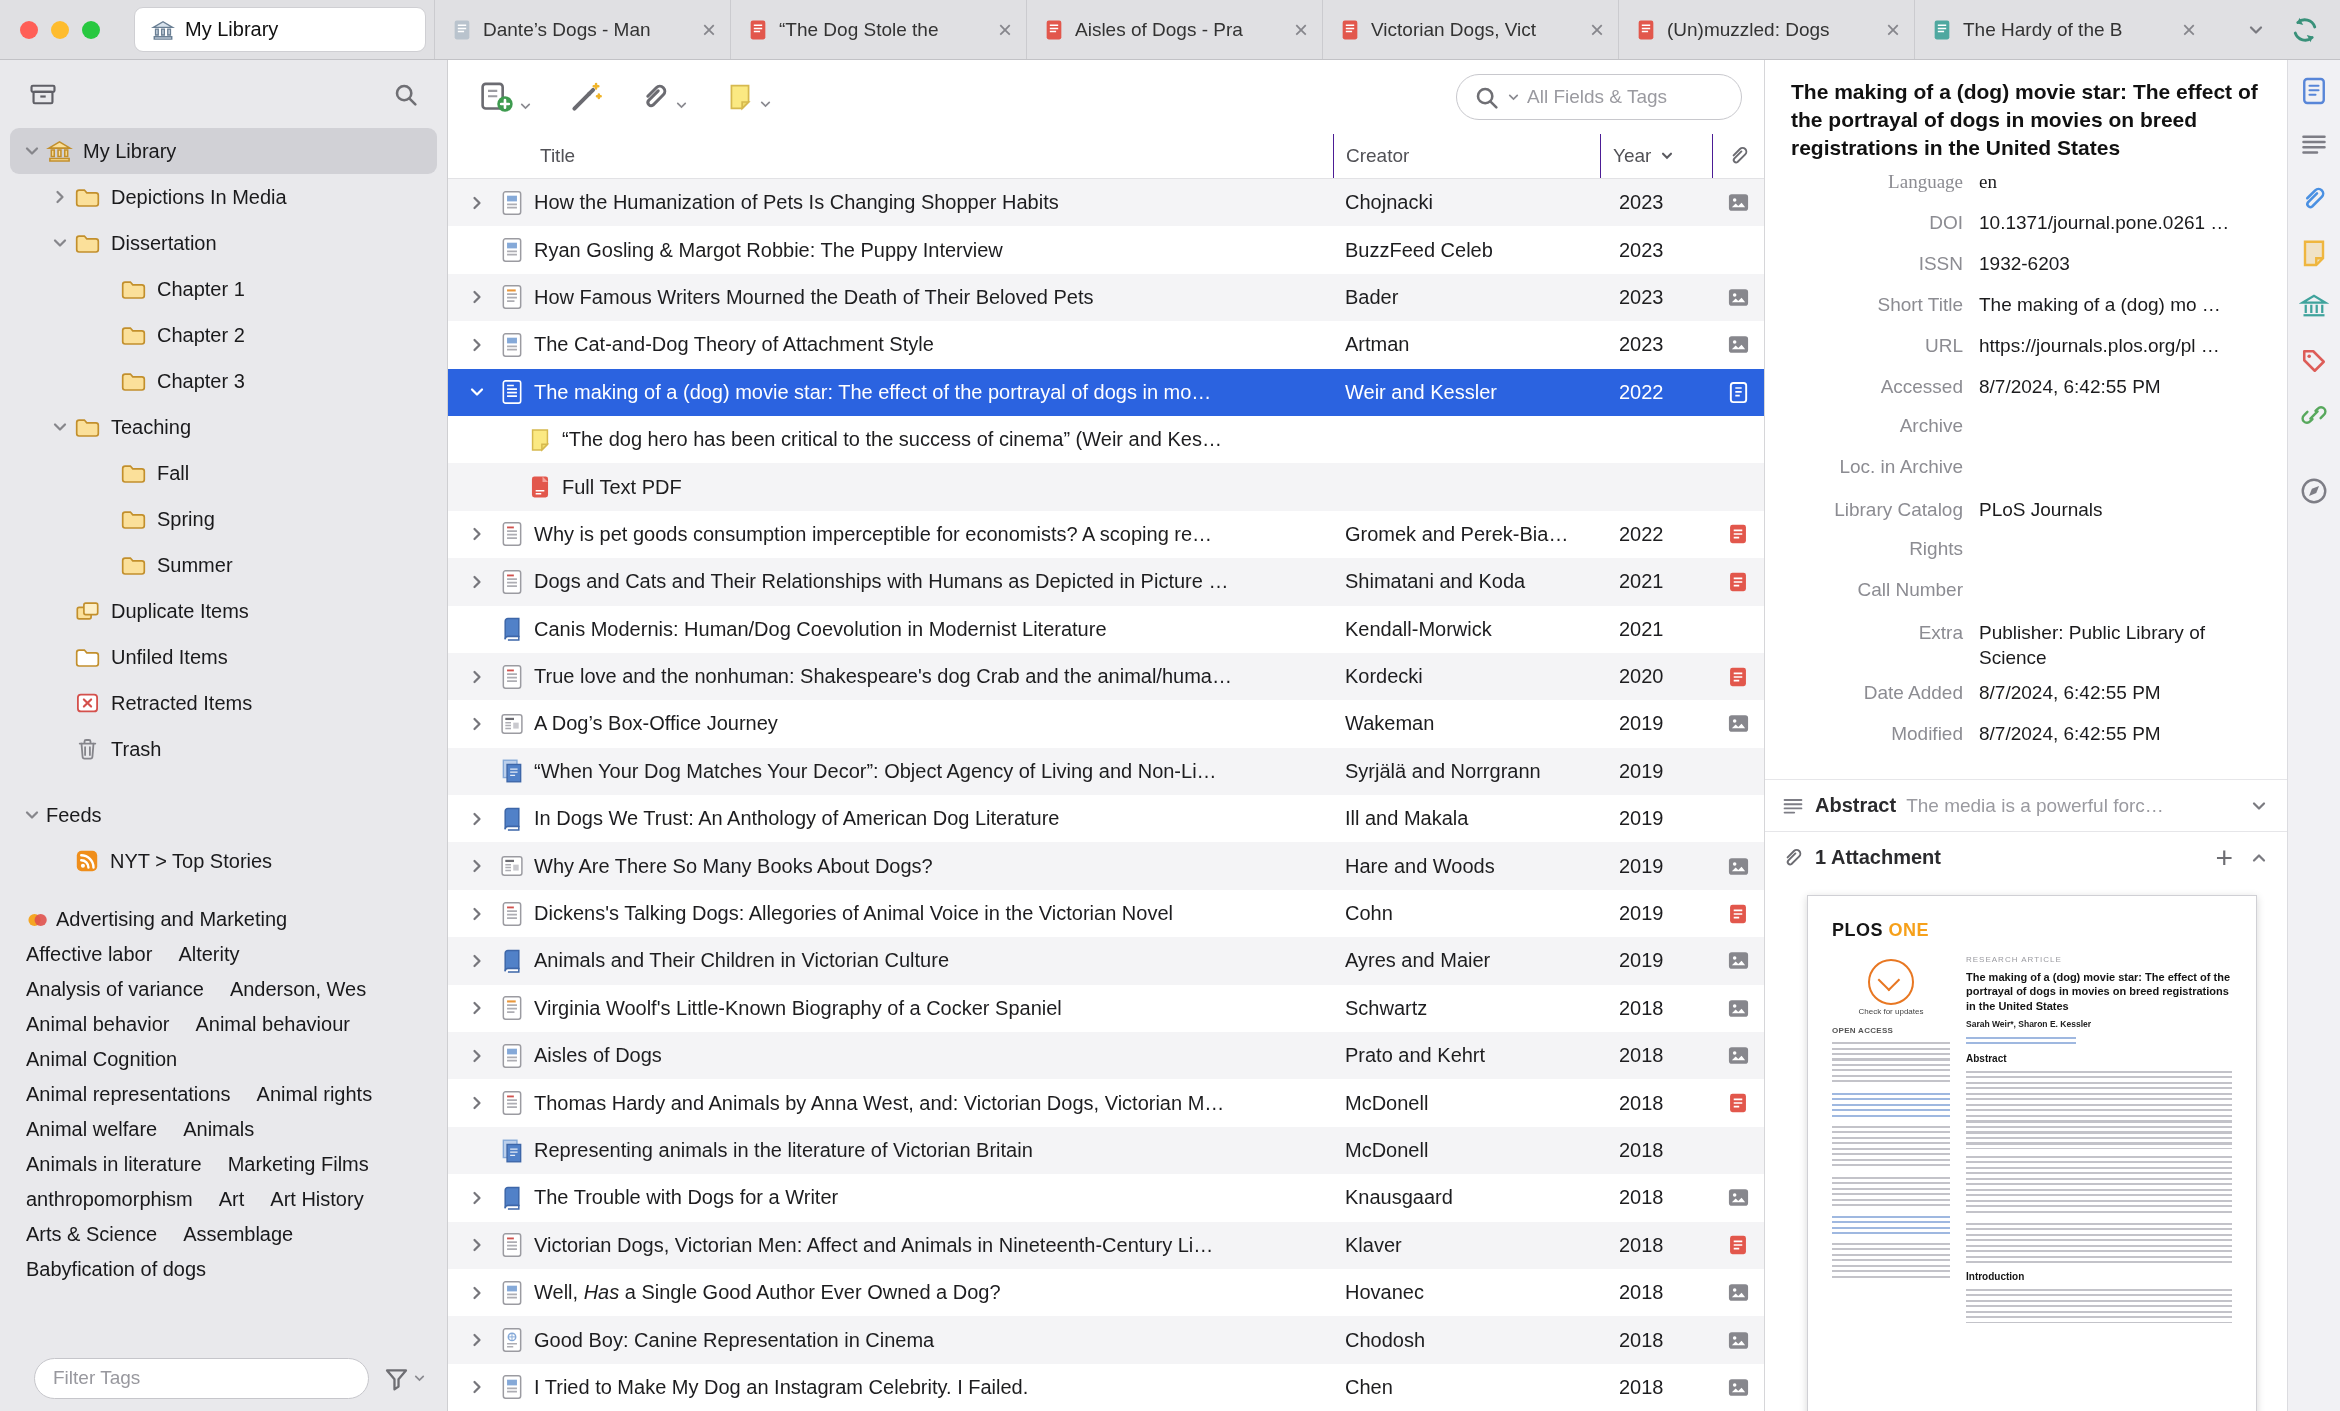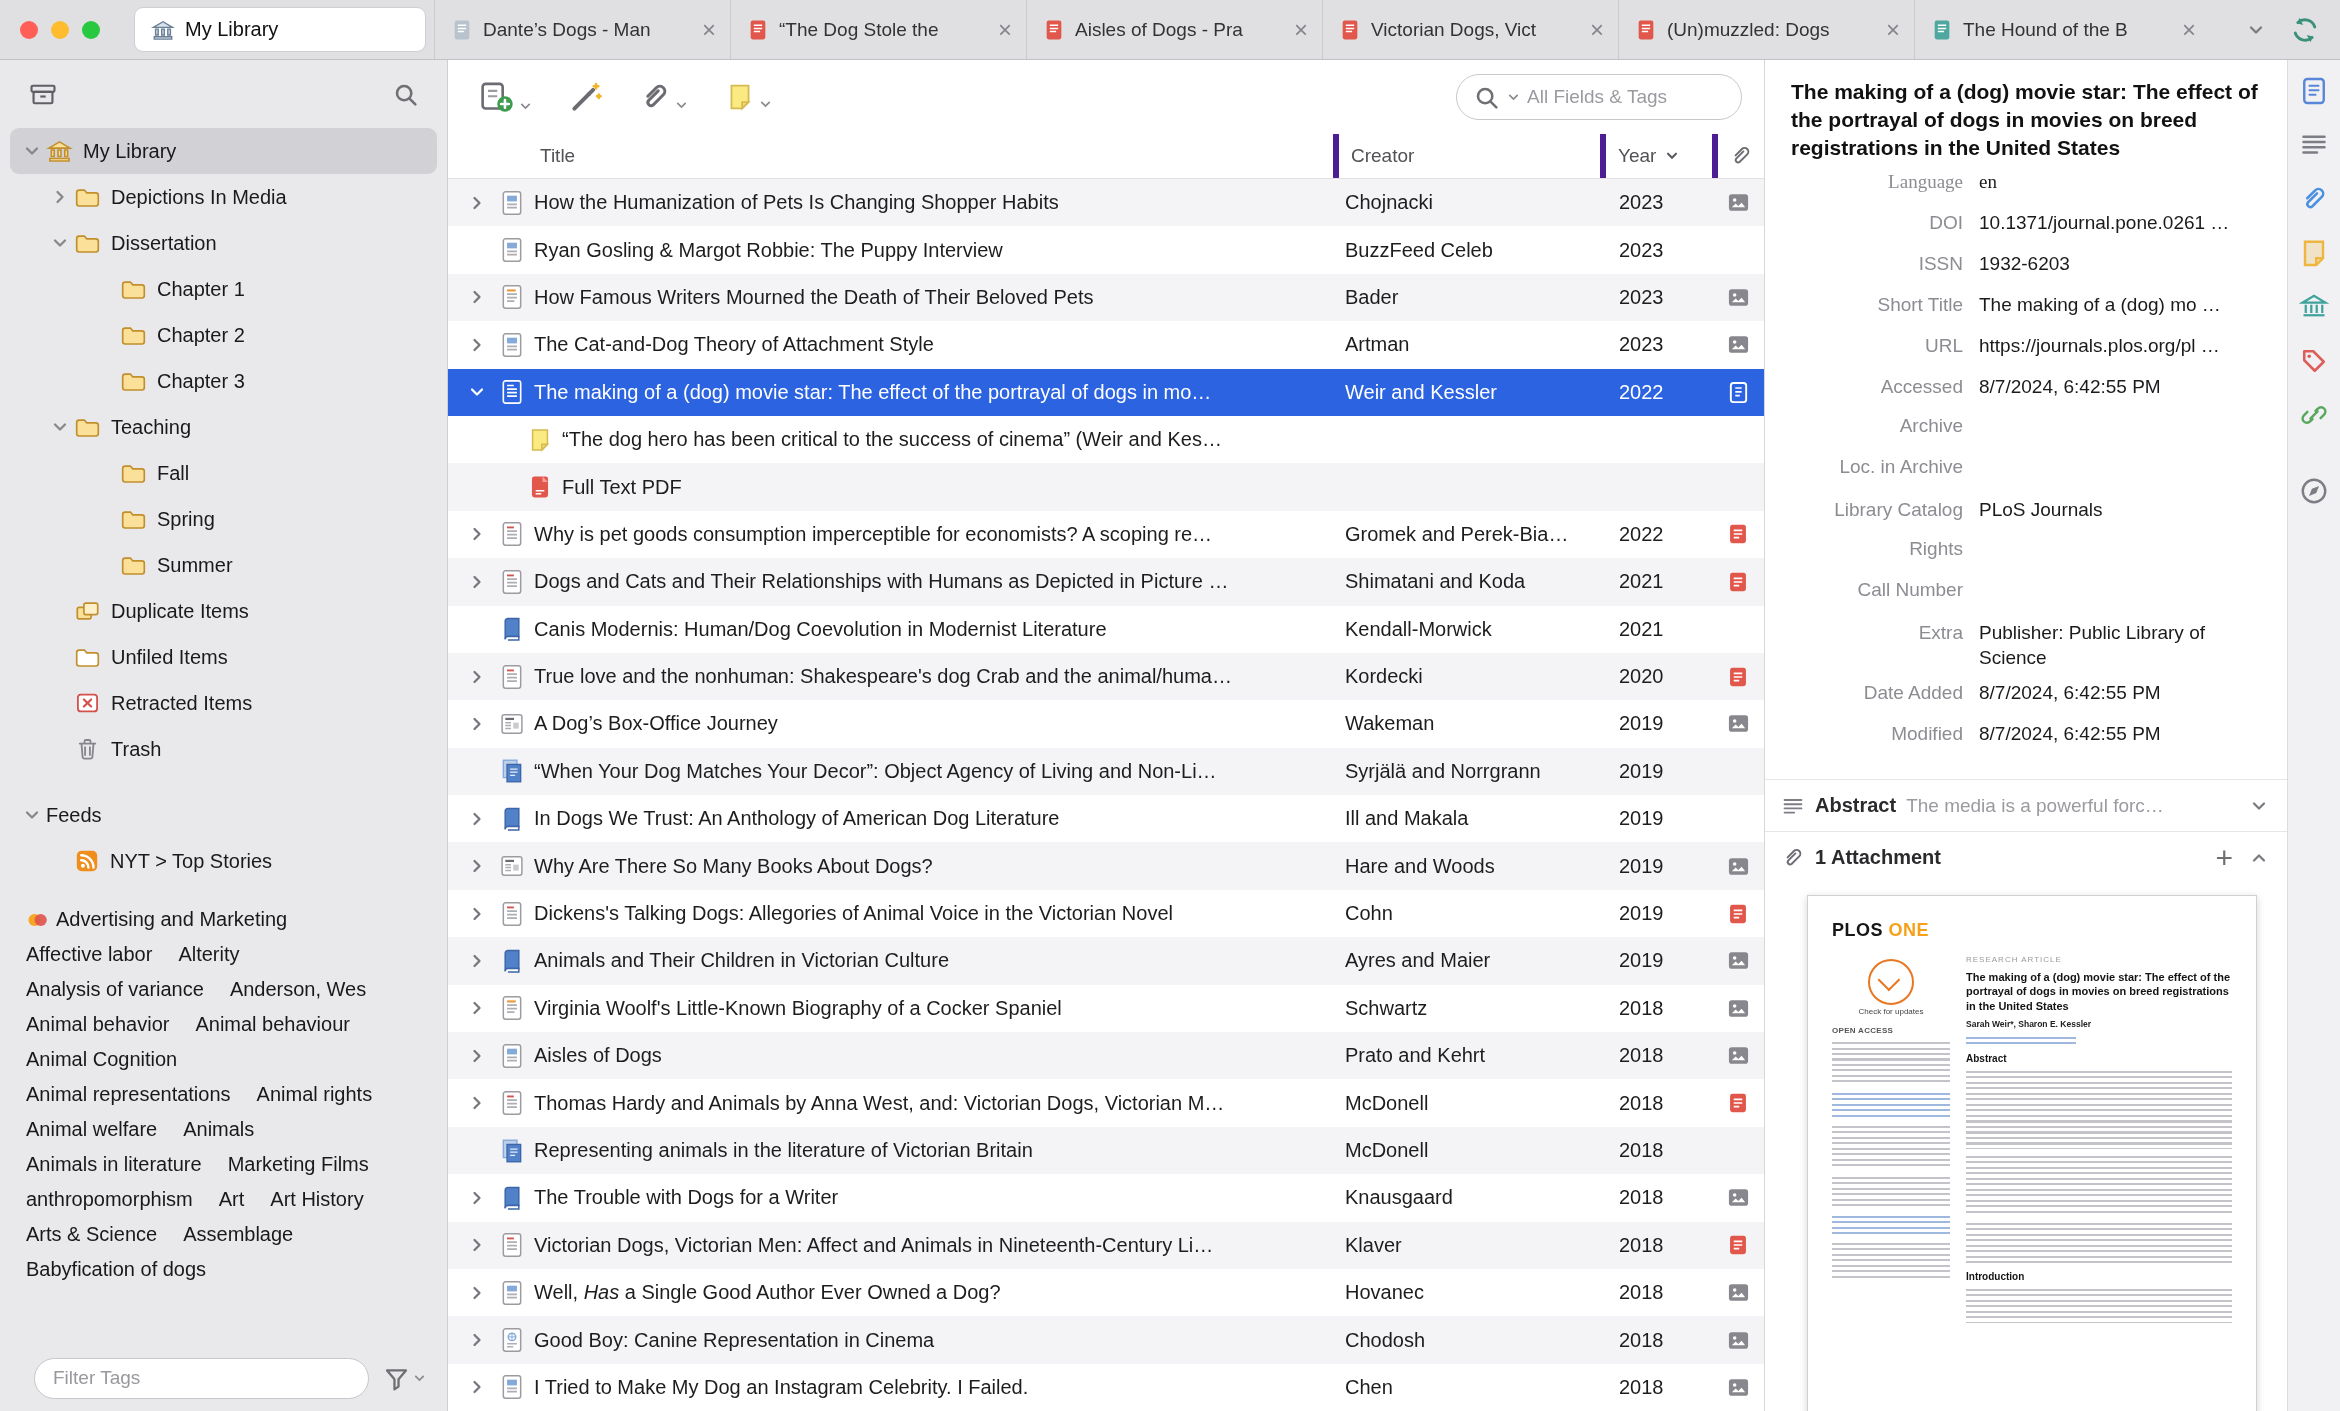--- a/index.html
+++ b/index.html
@@ -46,21 +46,21 @@
   .funnel { display:flex; align-items:center; gap:2px; }
 
   
   #center { flex:1; display:flex; flex-direction:column; background:#fff; min-width:0; }
   #toolbar { flex:0 0 74px; display:flex; align-items:center; gap:36px; padding:0 22px 0 30px; }
   .tb-btn { display:flex; align-items:end; gap:3px; }
   .searchbox { margin-left:auto; width:286px; height:46px; border:1px solid #c8c8cd; border-radius:23px; background:#fff; display:flex; align-items:center; gap:6px; padding:0 16px; }
   .searchbox input { border:none; outline:none; flex:1; min-width:0; font:inherit; font-size:19px; color:#333; background:transparent; }
   .searchbox input::placeholder { color:#9a9aa0; }
   #thead { flex:0 0 45px; display:grid; grid-template-columns:885px 267px 112px 1fr; align-items:stretch; border-bottom:1px solid #e2e2e5; color:#515156; font-size:19px; }
-  #thead .hc { display:flex; align-items:center; gap:8px; padding-left:12px; border-left:6px solid #4c1d95; }
+  #thead .hc { display:flex; align-items:center; gap:8px; padding-left:12px; border-left:1px solid #4c1d95; }
   #thead .hc.first { border-left:none; padding-left:92px; }
   #thead .hc.att { justify-content:center; padding-left:0; }
   #rows { flex:1; min-height:0; overflow:hidden; }
   .row { height:47.4px; display:grid; grid-template-columns:885px 267px 112px 1fr; align-items:center; font-size:20px; }
   .row:nth-child(odd) { background:#f4f4f6; }
   .row.sel { background:#2b63e0; color:#fff; }
   .rtitle { display:flex; align-items:center; gap:8px; padding-left:16px; min-width:0; }
   .rtitle .tw { flex:0 0 26px; display:flex; justify-content:center; }
   .rtitle .icn { flex:0 0 28px; }
   .rtitle .txt { white-space:nowrap; overflow:hidden; text-overflow:ellipsis; padding-right:14px; }
@@ -178,21 +178,21 @@
           <span class="lbl">(Un)muzzled: Dogs</span>
           <span class="close">×</span>
         </div>
         <div class="rtab">
           <span class="icn">
             <svg width="22" height="22" viewBox="0 0 18 21">
               <rect x="2" y="1.5" width="14" height="18" rx="2" fill="#4FA8A0"></rect>
               <path d="M5 6h8M5 9h8M5 12h6" stroke="#fff" stroke-width="1.4"></path>
             </svg>
           </span>
-          <span class="lbl">The Hound of the B</span>
+          <span class="lbl">The Hardy of the B</span>
           <span class="close">×</span>
         </div>
       </div>
     <div class="tab-end">
       <span class="icn">
           <svg width="20" height="20" viewBox="0 0 16 16">
             <path d="M4 6l4 4 4-4" fill="none" stroke="#7a7a80" stroke-width="1.8" stroke-linecap="round" stroke-linejoin="round"></path>
           </svg>
         </span>
       <span class="icn">

